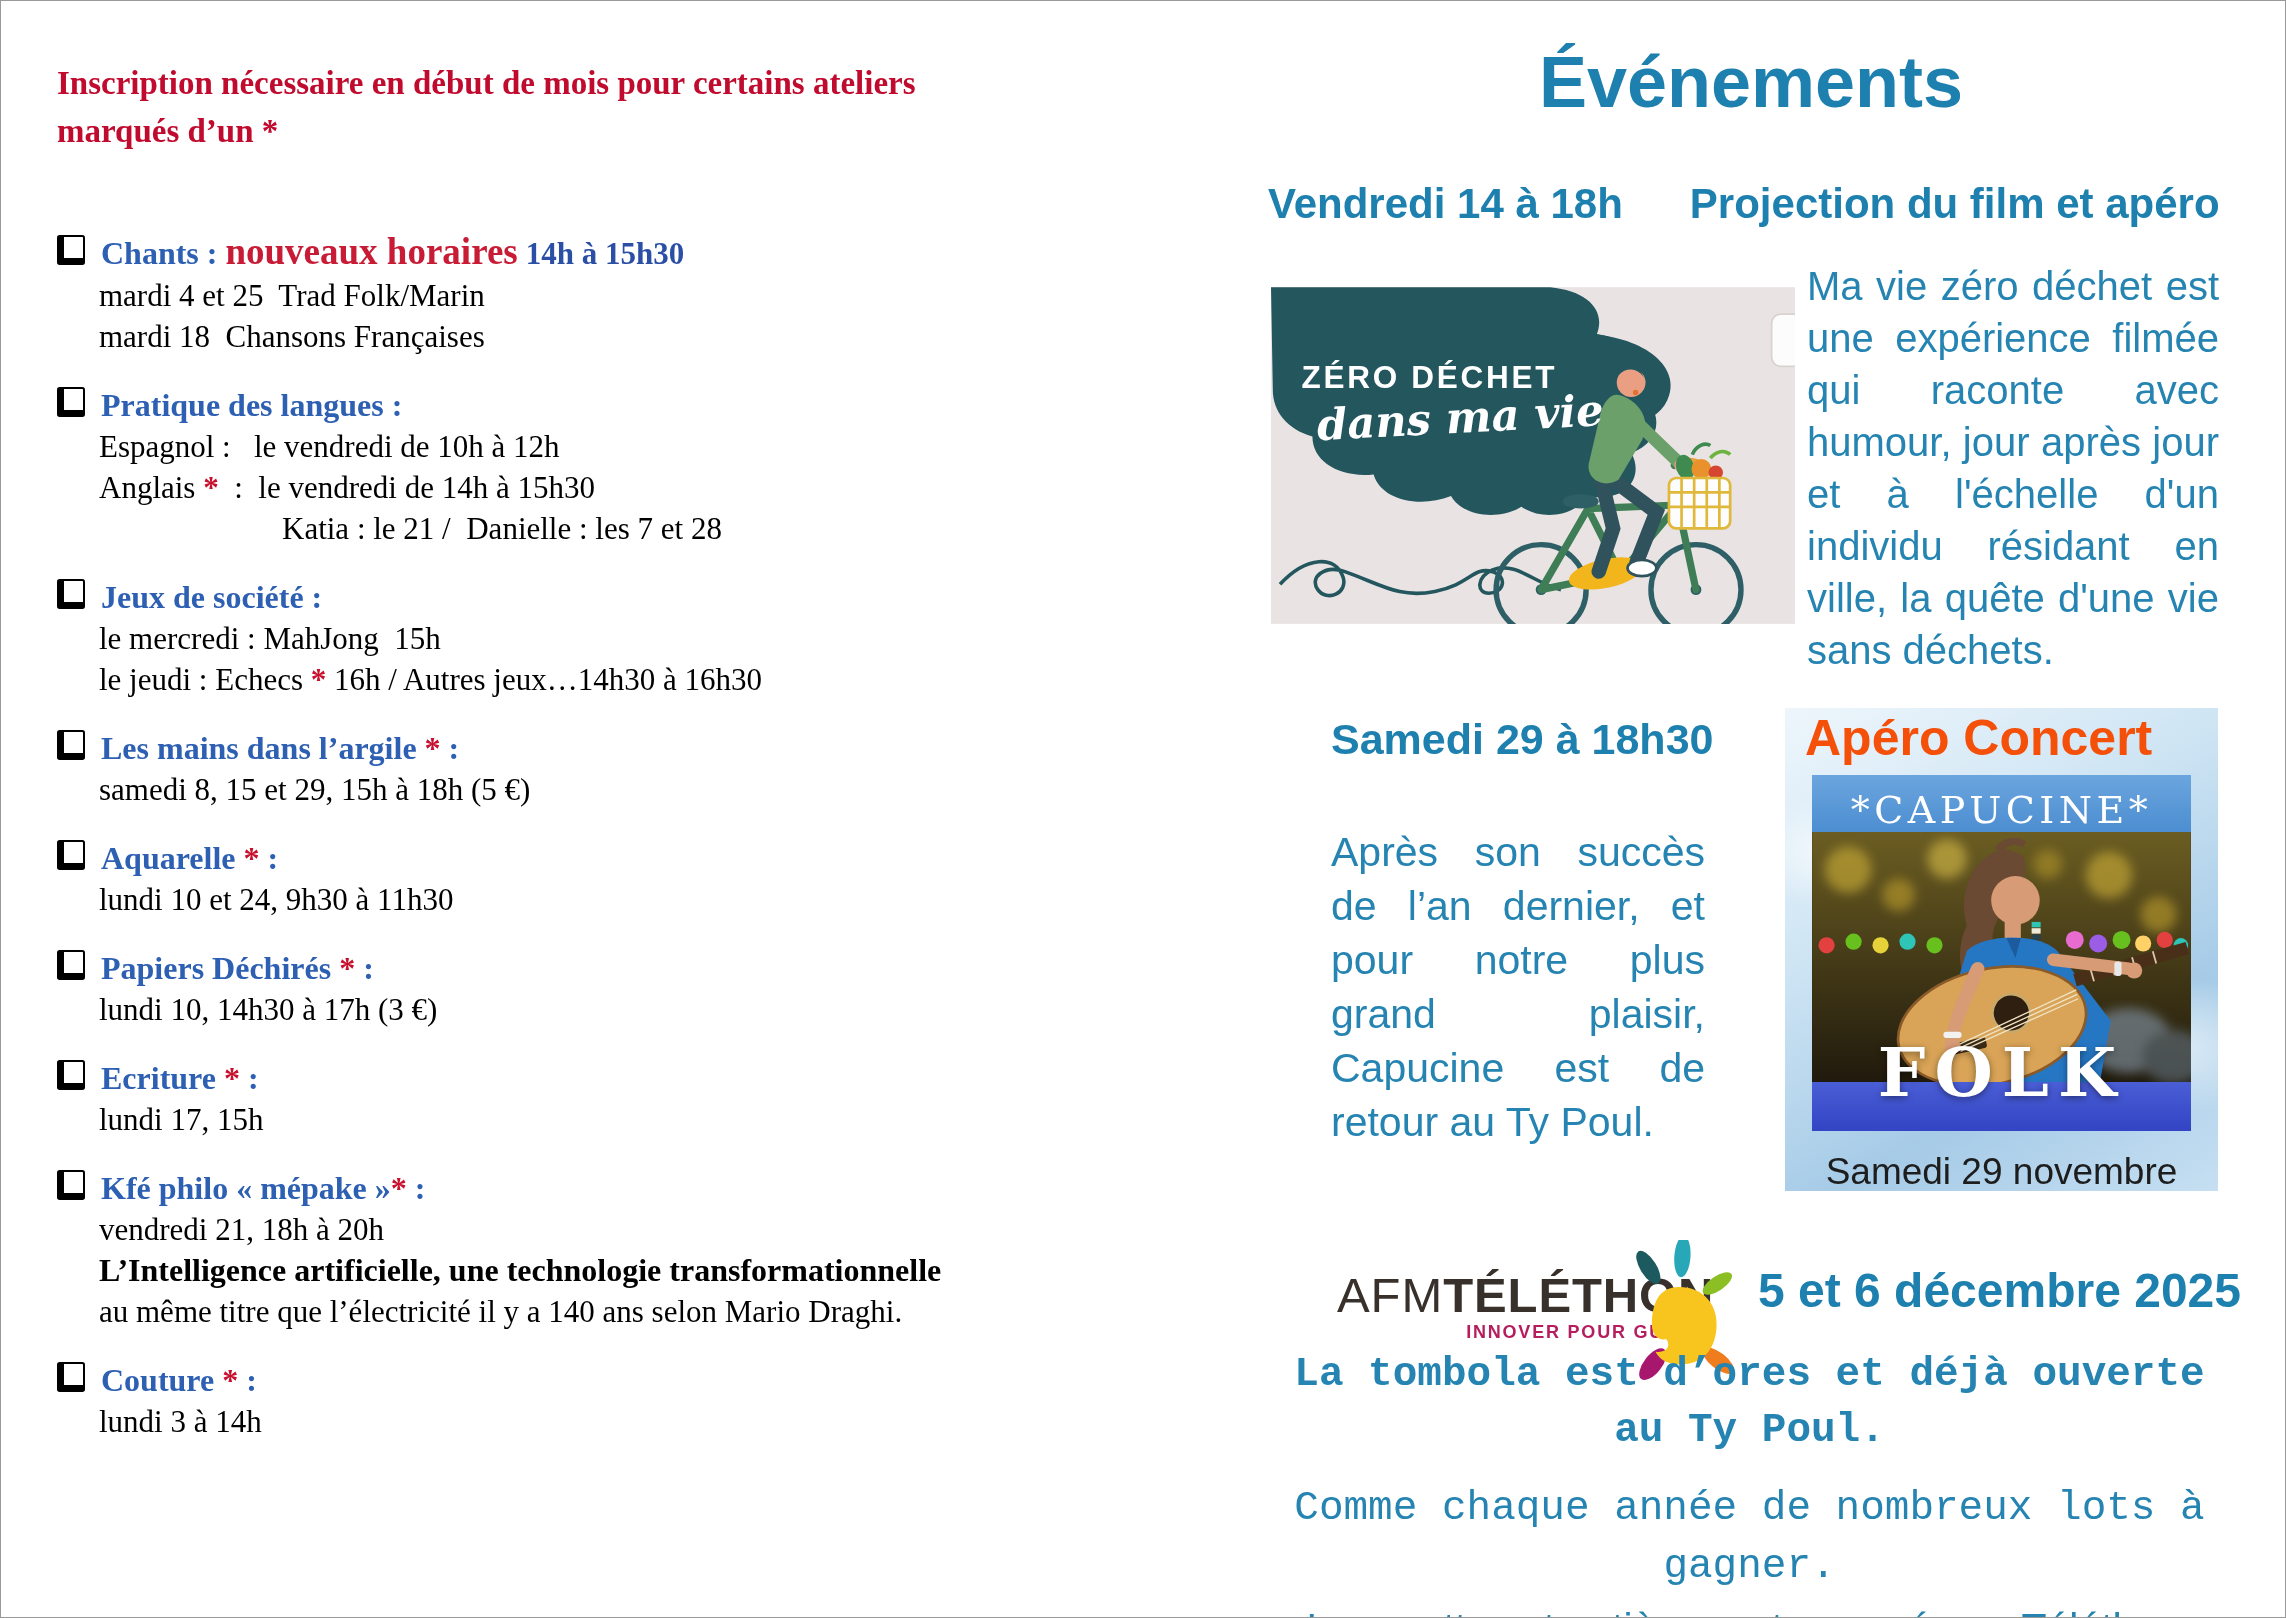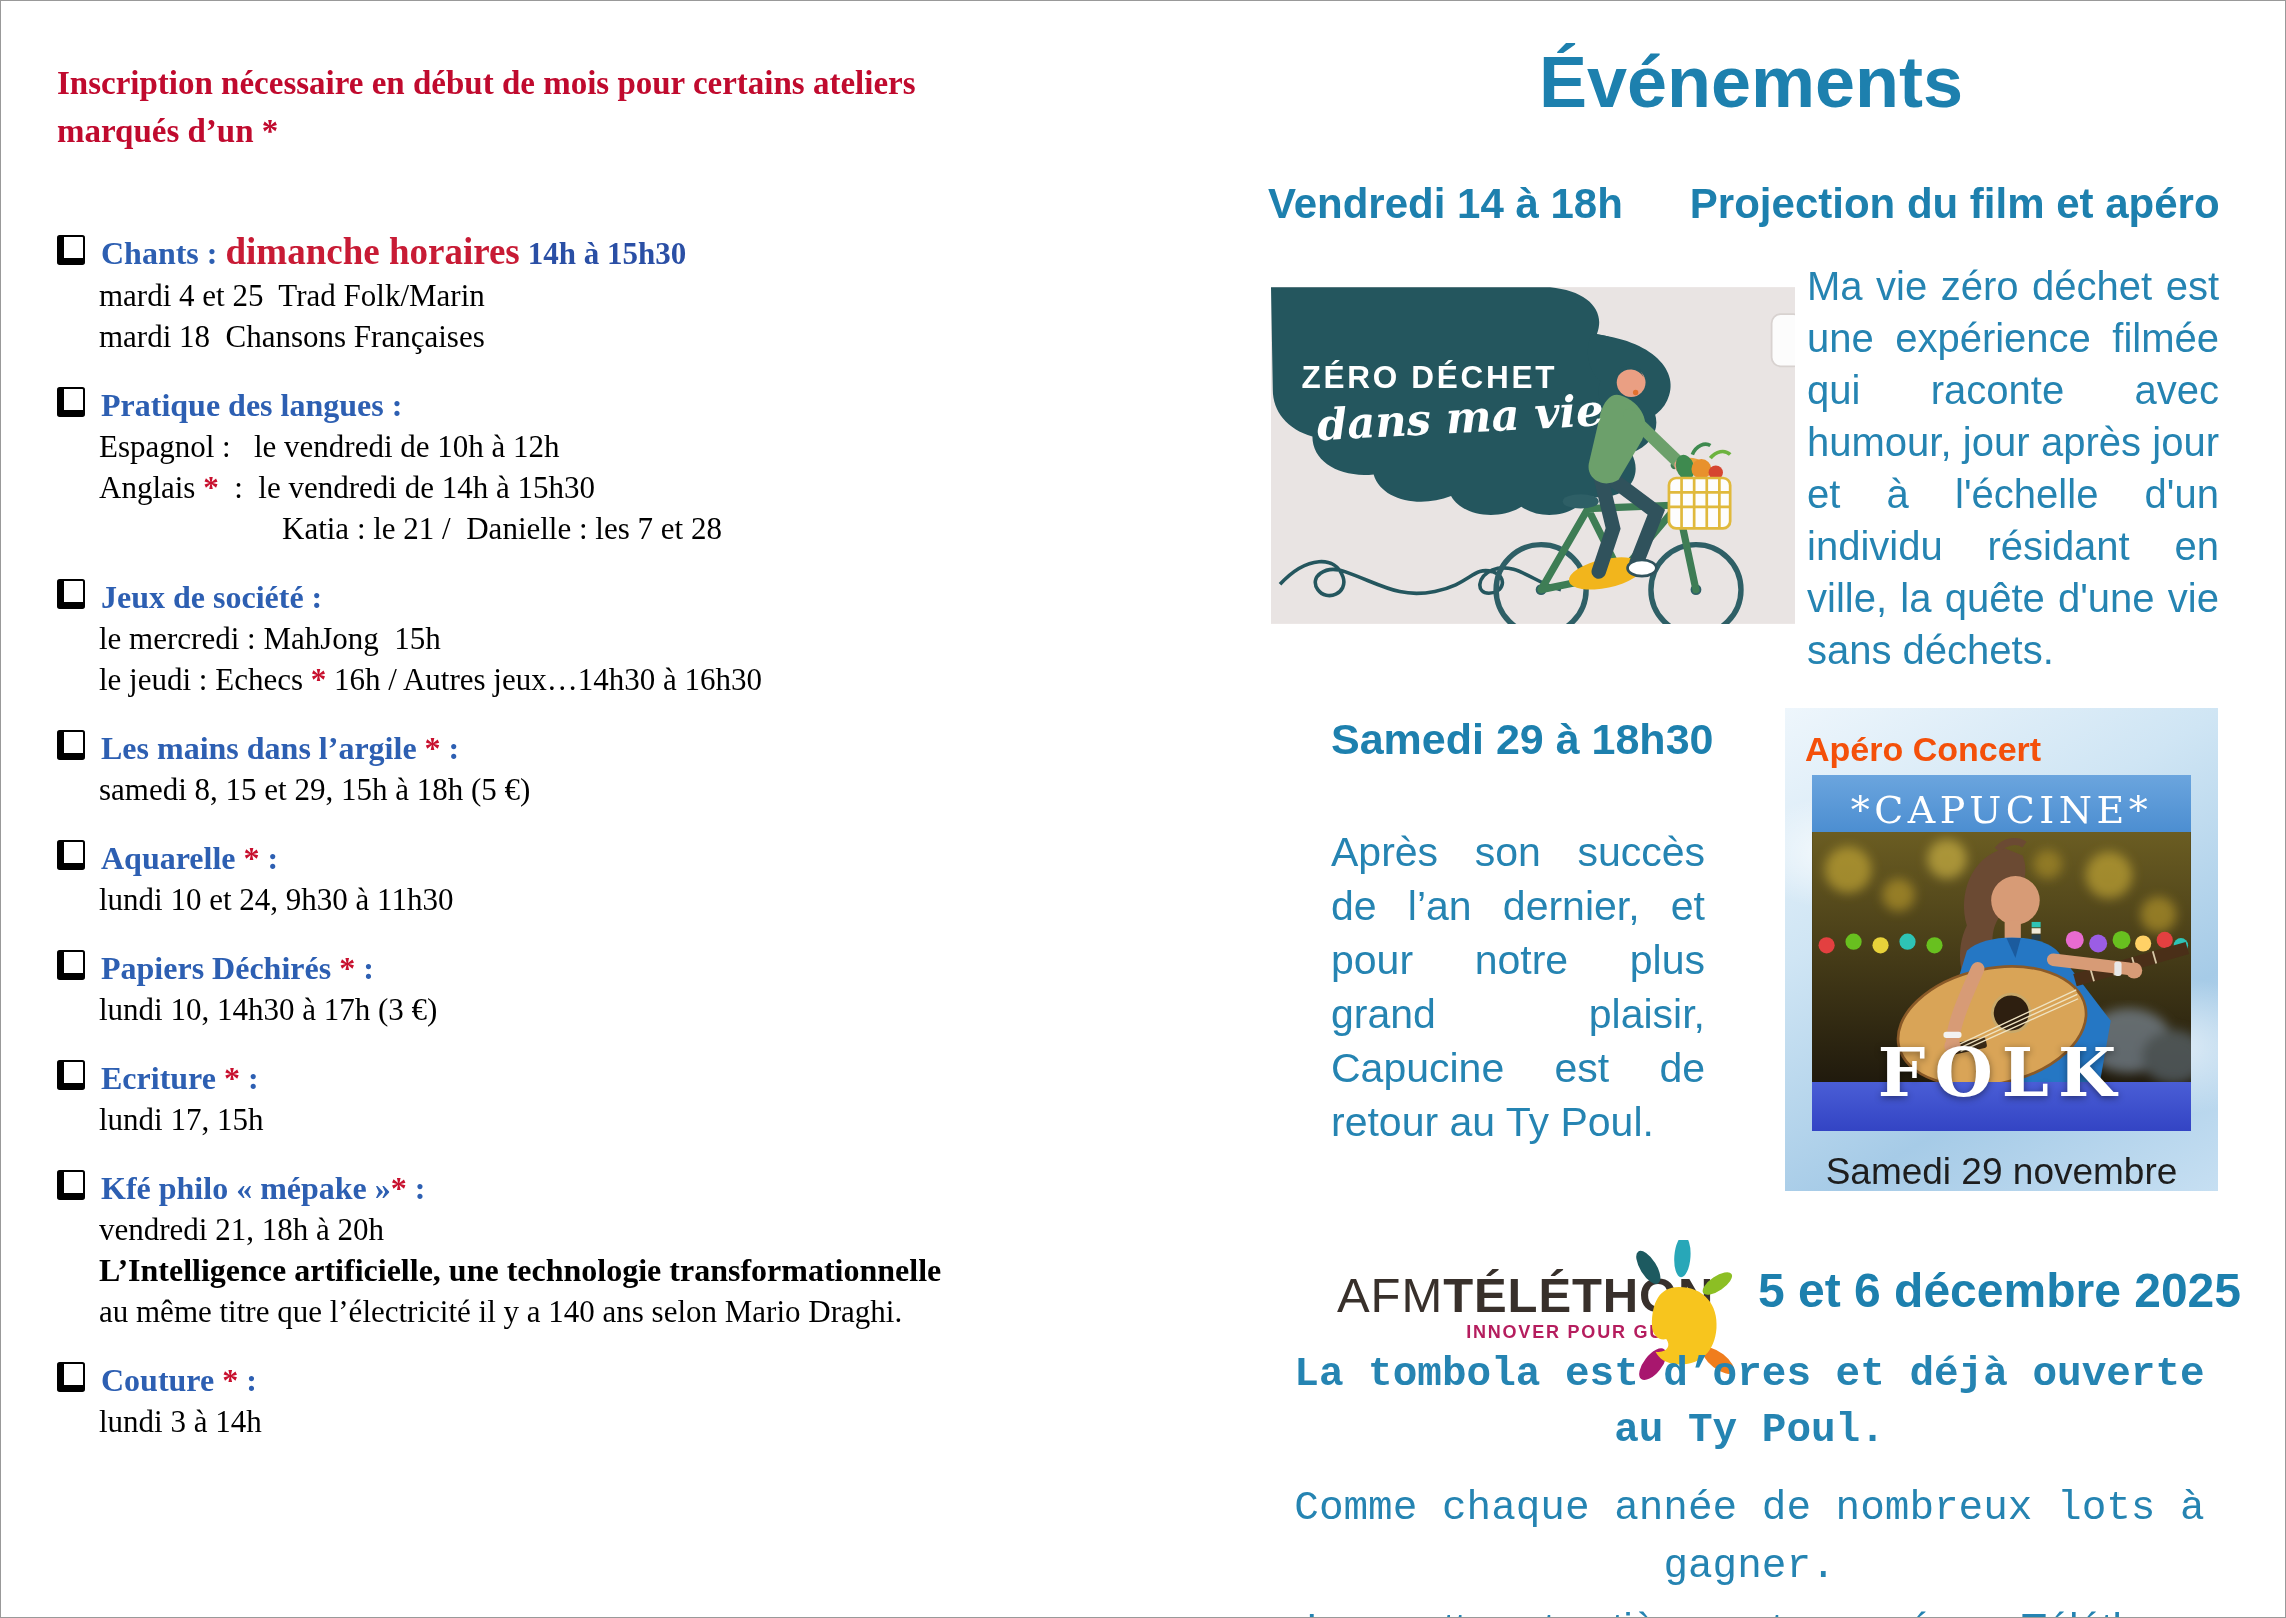--- a/index.html
+++ b/index.html
@@ -38,22 +38,22 @@
   .ev2-desc{position:absolute;left:1330px;top:824px;width:374px;
             font-family:"Liberation Sans",sans-serif;font-size:41px;line-height:54px;
             color:#2584b2;text-align:justify;}
 
   
   .poster{position:absolute;left:1784px;top:707px;width:433px;height:483px;overflow:hidden;
           background:
             radial-gradient(126px 81px at 12% 30%, rgba(255,255,255,.75), rgba(255,255,255,0) 70%),
             radial-gradient(144px 99px at 90% 70%, rgba(255,255,255,.6), rgba(255,255,255,0) 70%),
             linear-gradient(150deg,#eef6fc 0%,#cfe5f4 35%,#a6cbe7 70%,#c6dff2 100%);}
-  .poster-title{margin:11px 0 0 20px;font-family:"Liberation Sans",sans-serif;
-                font-weight:bold;font-size:34px;line-height:61px;color:#f4500a;}
+  .poster-title{margin:0 0 0 20px;font-family:"Liberation Sans",sans-serif;
+                font-weight:bold;font-size:50px;line-height:61px;color:#f4500a;}
   .card{position:absolute;left:27px;top:67px;width:379px;height:369px;}
   .cap-bar{height:57px;background:linear-gradient(180deg,#6ba5de,#4c8ed1);color:#fff;
            text-align:center;font-family:"DejaVu Serif",serif;font-size:38px;
            line-height:70px;letter-spacing:4.5px;}
   .photo{position:relative;width:100%;height:250px;background:#2d2712;overflow:hidden;}
   .strip{height:49px;background:linear-gradient(180deg,#4a5ed6,#3344c4);}
   .folk{position:absolute;left:0;bottom:32px;width:100%;text-align:center;
         font-family:"DejaVu Serif",serif;font-weight:bold;font-size:67px;color:#fff;
         letter-spacing:9px;text-shadow:0 1.8px 7.2px rgba(0,0,0,.45);}
   .poster-date{position:absolute;left:0;top:443px;width:100%;text-align:center;
@@ -80,21 +80,21 @@
 
 <div class="page">
 
   <div class="left-col">
     <div class="notice">
       <div>Inscription nécessaire en début de mois pour certains ateliers</div>
       <div>marqués d’un *</div>
     </div>
 
     <div class="ws">
-      <div class="ws-head"><span class="cb"></span><span>Chants :</span> <span class="h-red">dimanche horaires</span> <span class="h-time">14h à 15h30</span></div>
+      <div class="ws-head"><span class="cb"></span><span>Chants :</span> <span class="h-red">nouveaux horaires</span> <span class="h-time">14h à 15h30</span></div>
       <div class="ws-line ast">mardi 4 et 25  Trad Folk/Marin</div>
       <div class="ws-line ast">mardi 18  Chansons Françaises</div>
     </div>
 
     <div class="ws">
       <div class="ws-head"><span class="cb"></span><span class="ast">Pratique des langues :</span></div>
       <div class="ws-line ast">Espagnol :   le vendredi de 10h à 12h</div>
       <div class="ws-line ast">Anglais <span class="red-ast">*</span>  :  le vendredi de 14h à 15h30</div>
       <div class="ws-line ast indent2">Katia : le 21 /  Danielle : les 7 et 28</div>
     </div>

